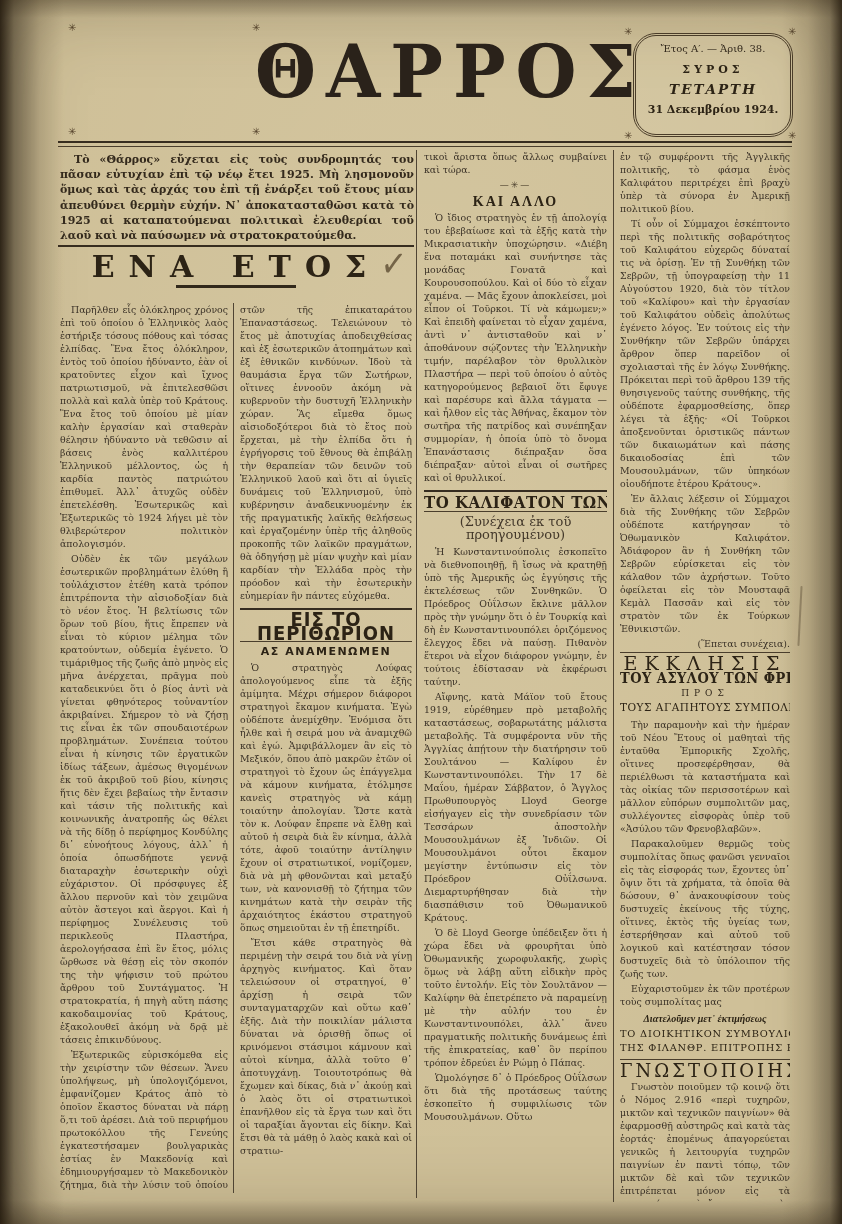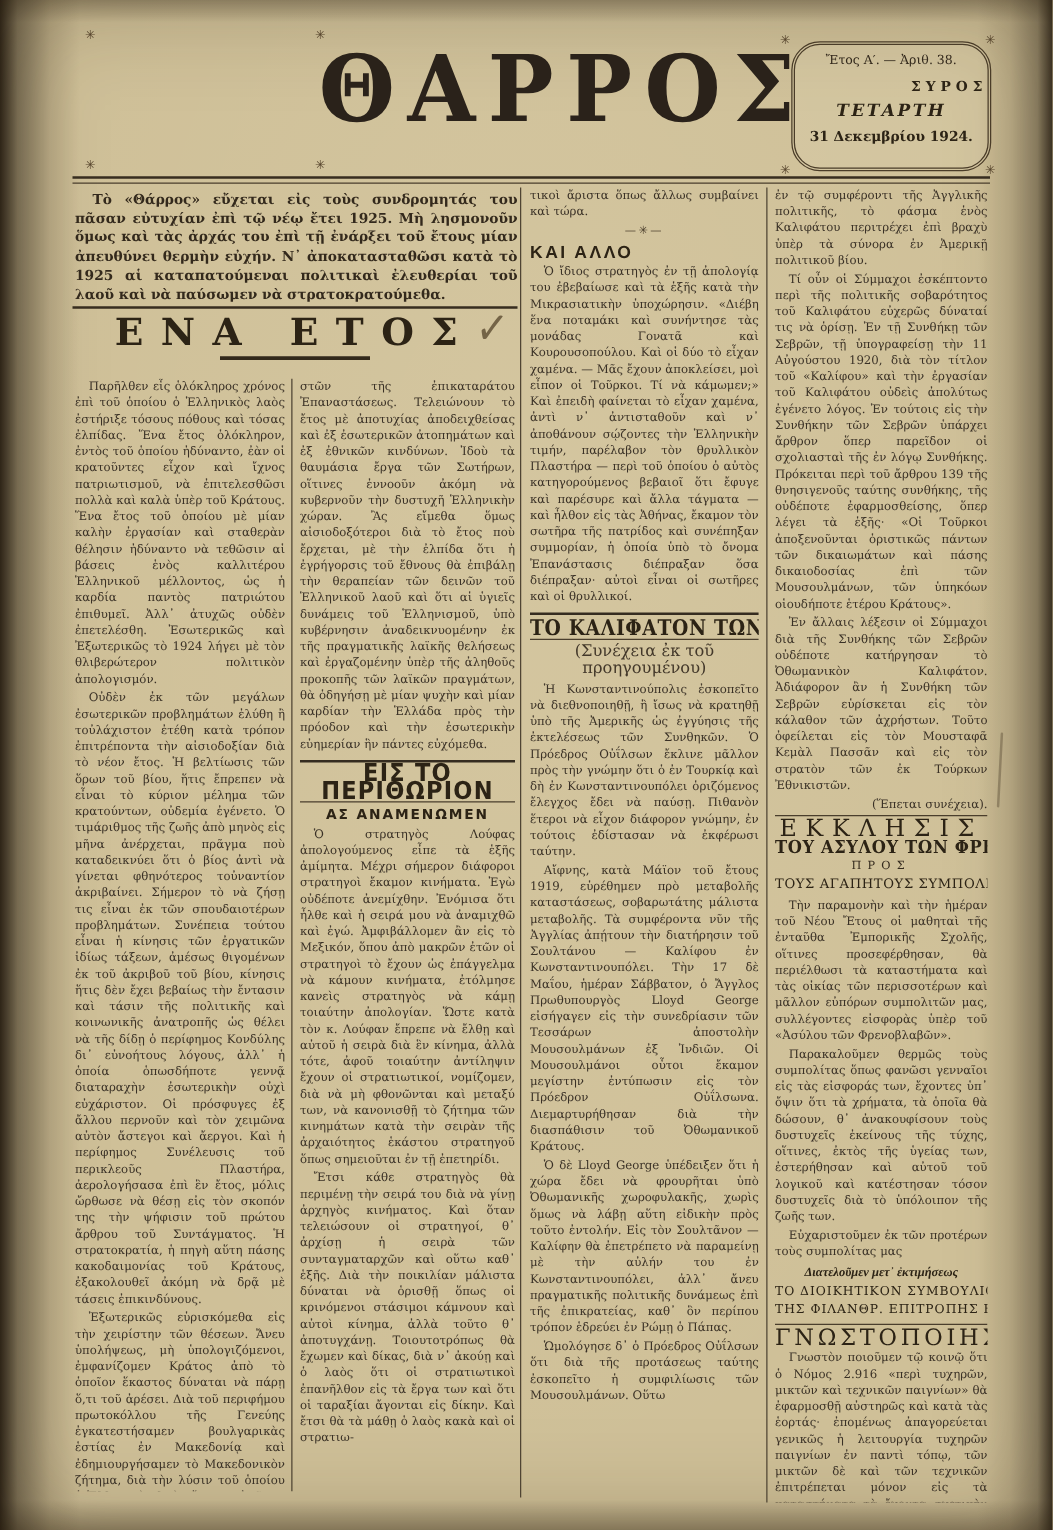--- a/index.html
+++ b/index.html
@@ -18,21 +18,21 @@
   .abs{position:absolute;}
   
   .obox{border:3px double #4a3c28;text-align:center;background:rgba(236,226,196,.14);}
   .box-director{left:76px;top:30px;width:178px;height:96px;}
   .box-issue{left:633px;top:33px;width:154px;height:98px;border-radius:23px;}
   .bd-l1{font-size:11px;letter-spacing:3px;margin-top:10px;color:#33291c;}
   .bd-l2{font-size:8px;letter-spacing:1px;margin-top:4px;color:#4a3e2c;}
   .bd-l3{font-size:12.5px;font-weight:bold;margin-top:7px;letter-spacing:.5px;color:#2c2315;}
   .bd-l4{font-size:9.5px;font-style:italic;margin-top:4px;}
   .bi-l1{font-size:10px;margin-top:7px;color:#33291c;}
-  .bi-l2{font-size:11px;font-weight:bold;letter-spacing:4px;margin-top:9px;color:#2c2315;text-align:right;}
+  .bi-l2{font-size:11px;font-weight:bold;letter-spacing:4px;margin-top:9px;color:#2c2315;}
   .bi-l3{font-size:13.5px;font-weight:bold;font-style:italic;letter-spacing:2px;margin-top:5px;color:#2c2315;}
   .bi-l4{font-size:11px;font-weight:bold;margin-top:6px;color:#2c2315;}
   .masthead-title{left:255px;top:18px;width:360px;height:112px;text-align:center;
     font-size:70px;font-weight:bold;letter-spacing:10px;color:#2a221a;
     transform:scaleY(1.05);line-height:108px;}
   .orn{position:absolute;font-size:10px;color:#55432c;}
   
   .hrule{position:absolute;height:0;}
   .rule-a{left:58px;top:141px;width:734px;border-top:2.5px solid #372d1f;}
   .rule-b{left:58px;top:146px;width:734px;border-top:1px solid #4a3e2c;}
@@ -59,22 +59,22 @@
   .vd2{left:416px;top:150px;height:1048px;}
   .vd3{left:613px;top:150px;height:1052px;}
   
   .rule-heavy{border-top:2.5px solid #352c20;margin:6px 0 2px;}
   .rule-thin{border-top:1px solid #4a3e2c;margin:2px 0 3px;}
   .h-perithorion{font-family:"DejaVu Sans",sans-serif;font-weight:bold;font-size:18px;
     letter-spacing:1px;text-align:center;color:#2c2315;transform:scaleY(1.1);margin:3px 0 1px;}
   .h-sub-sans{font-family:"DejaVu Sans",sans-serif;font-weight:bold;font-size:11px;
     letter-spacing:1.5px;margin:3px 0 3px;color:#2c2315;text-align:center;}
   .orn-divider{text-align:center;font-size:9px;color:#4a3e2c;margin:3px 0;letter-spacing:2px;}
-  .h-kaiallo{font-family:Liberation Sans, sans-serif;font-weight:bold;font-size:14px;
-    letter-spacing:2px;margin:1px 0 3px;color:#2c2315;text-align:left;}
+  .h-kaiallo{font-family:Liberation Serif, serif;font-weight:bold;font-size:14px;
+    letter-spacing:2px;margin:1px 0 3px;color:#2c2315;text-align:center;}
   .h-kalifaton{font-weight:bold;font-size:15px;letter-spacing:.5px;text-align:center;
     color:#2c2315;transform:scaleY(1.15);margin:4px 0 1px;white-space:nowrap;}
   .subtitle{font-size:13px;text-align:center;margin:1px 0 4px;color:#43382a;}
   .h-ekklisis{font-size:19px;letter-spacing:7px;text-align:center;font-weight:500;
     color:#2c2315;margin:4px 0 1px;}
   .h-ekk-sub1{font-size:13px;font-weight:bold;text-align:center;letter-spacing:.5px;
     color:#2c2315;margin:2px 0 1px;transform:scaleY(1.1);white-space:nowrap;}
   .h-ekk-sub2{font-size:9px;letter-spacing:5px;text-align:center;margin:2px 0 1px;color:#33291c;}
   .h-ekk-sub3{font-size:10.5px;letter-spacing:.5px;text-align:center;font-weight:500;
     color:#2c2315;margin:1px 0 4px;white-space:nowrap;}

